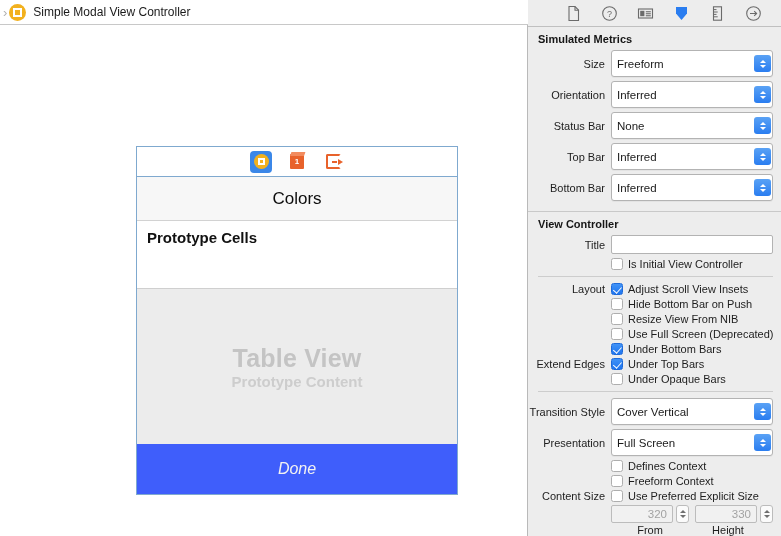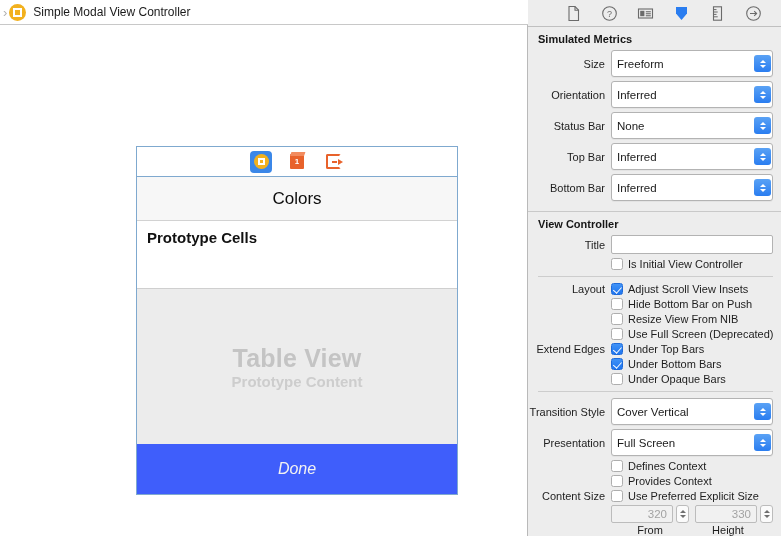--- a/index.html
+++ b/index.html
@@ -424,31 +424,31 @@
         <span class="cb"></span>
         <span class="cb-label">Resize View From NIB</span>
       </div>
       <div class="cbrow">
         <div class="row-label"></div>
         <span class="cb"></span>
         <span class="cb-label">Use Full Screen (Deprecated)</span>
       </div>
 
       <div class="cbrow">
+        <div class="row-label"></div>
+        <span class="cb checked"></span>
+        <span class="cb-label">Under Bottom Bars</span>
+      </div>
+      <div class="cbrow">
         <div class="row-label">Extend Edges</div>
         <span class="cb checked"></span>
         <span class="cb-label">Under Top Bars</span>
       </div>
       <div class="cbrow">
         <div class="row-label"></div>
-        <span class="cb checked"></span>
-        <span class="cb-label">Under Bottom Bars</span>
-      </div>
-      <div class="cbrow">
-        <div class="row-label"></div>
         <span class="cb"></span>
         <span class="cb-label">Under Opaque Bars</span>
       </div>
 
       <div class="divider"></div>
 
       <div class="row">
         <div class="row-label">Transition Style</div>
         <div class="row-ctrl">
           <div class="popup">
@@ -475,21 +475,21 @@
       </div>
 
       <div class="cbrow">
         <div class="row-label"></div>
         <span class="cb"></span>
         <span class="cb-label">Defines Context</span>
       </div>
       <div class="cbrow">
         <div class="row-label"></div>
         <span class="cb"></span>
-        <span class="cb-label">Provides Context</span>
+        <span class="cb-label">Freeform Context</span>
       </div>
 
       <div class="cbrow">
         <div class="row-label">Content Size</div>
         <span class="cb"></span>
         <span class="cb-label">Use Preferred Explicit Size</span>
       </div>
 
       <div class="sizebox-row">
         <div class="row-label"></div>

